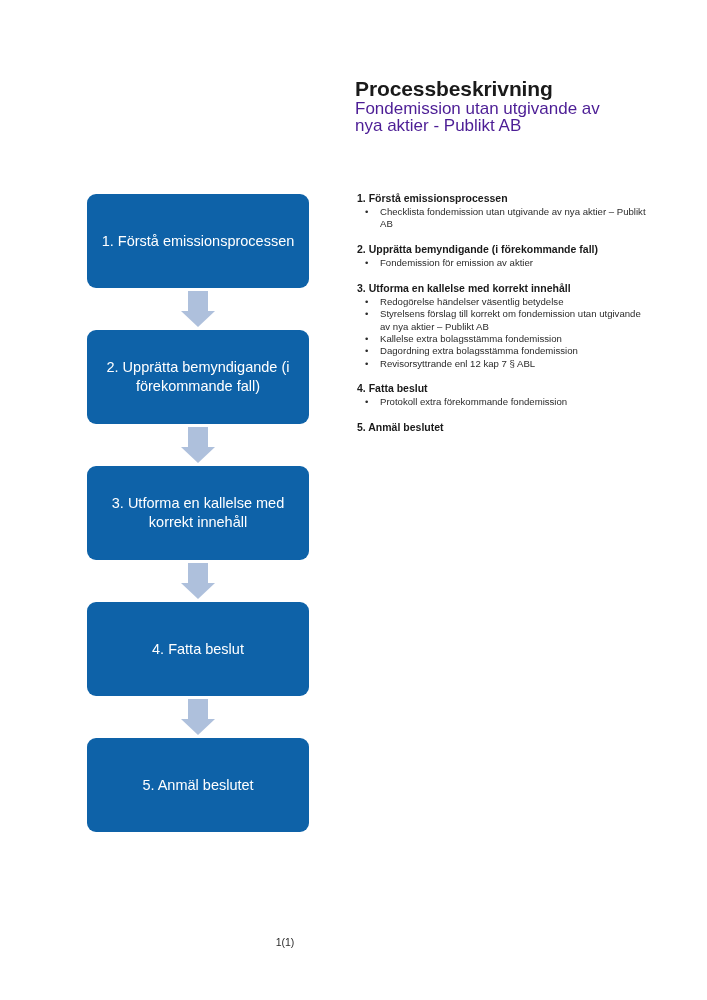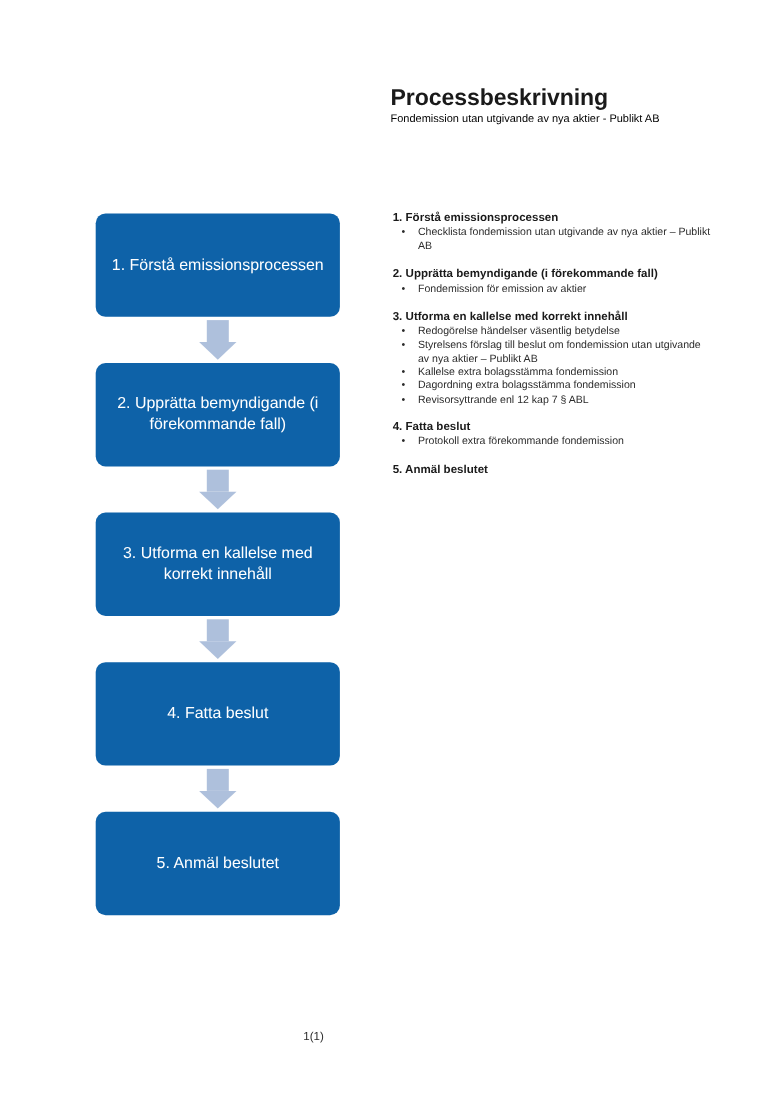--- a/index.html
+++ b/index.html
@@ -32,24 +32,24 @@
   }
   .doc-title {
     font-size: 21px;
     font-weight: bold;
     line-height: 18px;
     letter-spacing: -0.1px;
     color: #1a1a1a;
     margin: 0;
   }
   .doc-subtitle {
-    font-size: 10px;
+    font-size: 17px;
     font-weight: normal;
     line-height: 17px;
-    color: #000000;
+    color: #4c1d95;
     margin: 2px 0 0 0;
     max-width: 248px;
   }
 
   
   .flow {
     position: absolute;
     left: 87px;
     top: 194px;
     width: 222px;
@@ -251,21 +251,21 @@
 
     <div class="step-group">
       <div class="step-heading">3. Utforma en kallelse med korrekt innehåll</div>
       <ul class="step-items">
         <li class="step-item">
           <span class="bullet">•</span>
           <span>Redogörelse händelser väsentlig betydelse</span>
         </li>
         <li class="step-item">
           <span class="bullet">•</span>
-          <span>Styrelsens förslag till beslut om fondemission utan utgivande av nya aktier – Publikt AB</span>
+          <span>Styrelsens förslag till korrekt om fondemission utan utgivande av nya aktier – Publikt AB</span>
         </li>
         <li class="step-item">
           <span class="bullet">•</span>
           <span>Kallelse extra bolagsstämma fondemission</span>
         </li>
         <li class="step-item">
           <span class="bullet">•</span>
           <span>Dagordning extra bolagsstämma fondemission</span>
         </li>
         <li class="step-item">

